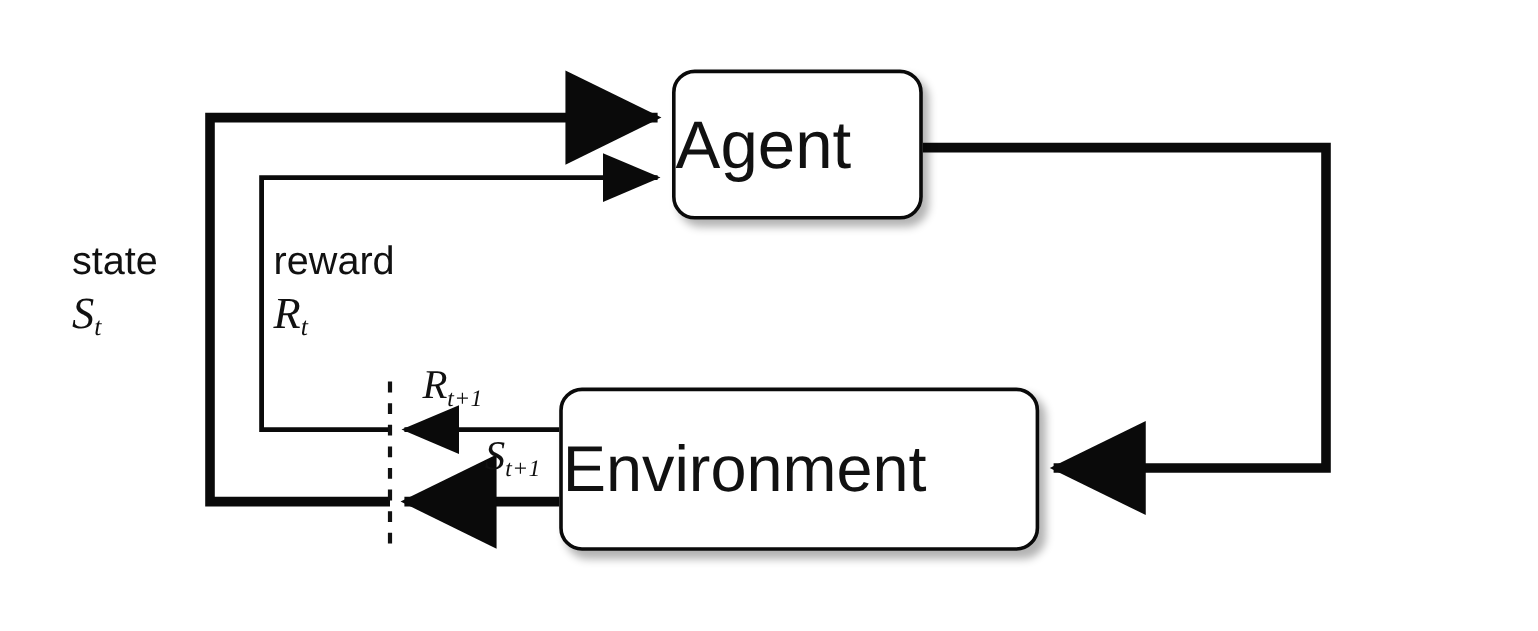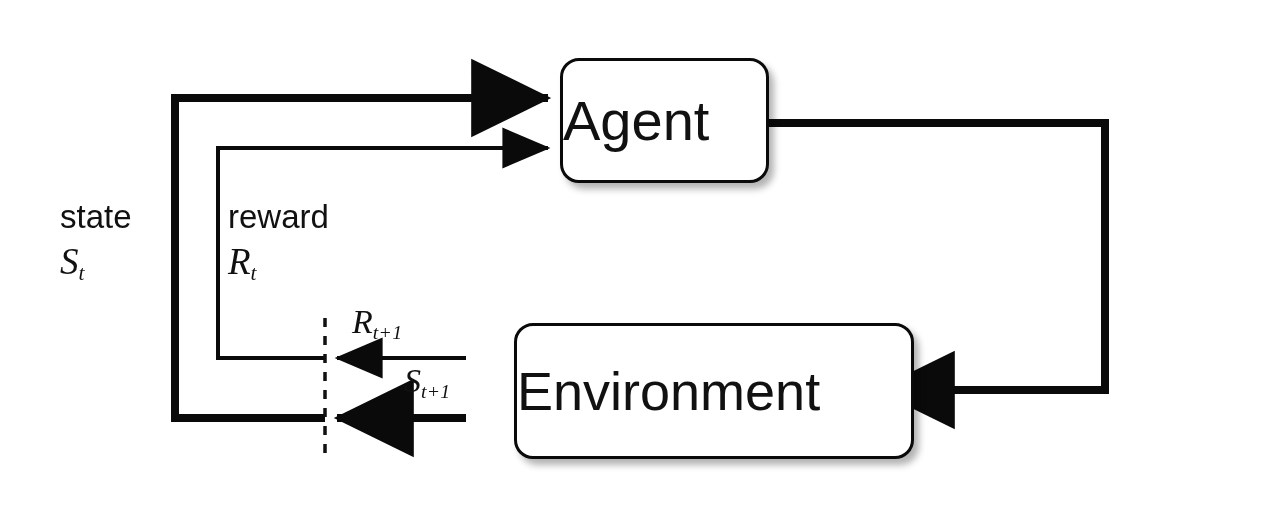--- a/index.html
+++ b/index.html
@@ -48,21 +48,20 @@
     top: 58px;
     width: 209px;
     height: 125px;
   }
   #agent-box .node-label { font-size: 56px; }
   #environment-box {
     left: 466px;
     top: 323px;
     width: 400px;
     height: 136px;
-    margin-left: 48px;
   }
   #environment-box .node-label { font-size: 54px; }
 
   
   .annot {
     position: absolute;
     z-index: 4;
     color: #111111;
     white-space: nowrap;
   }

